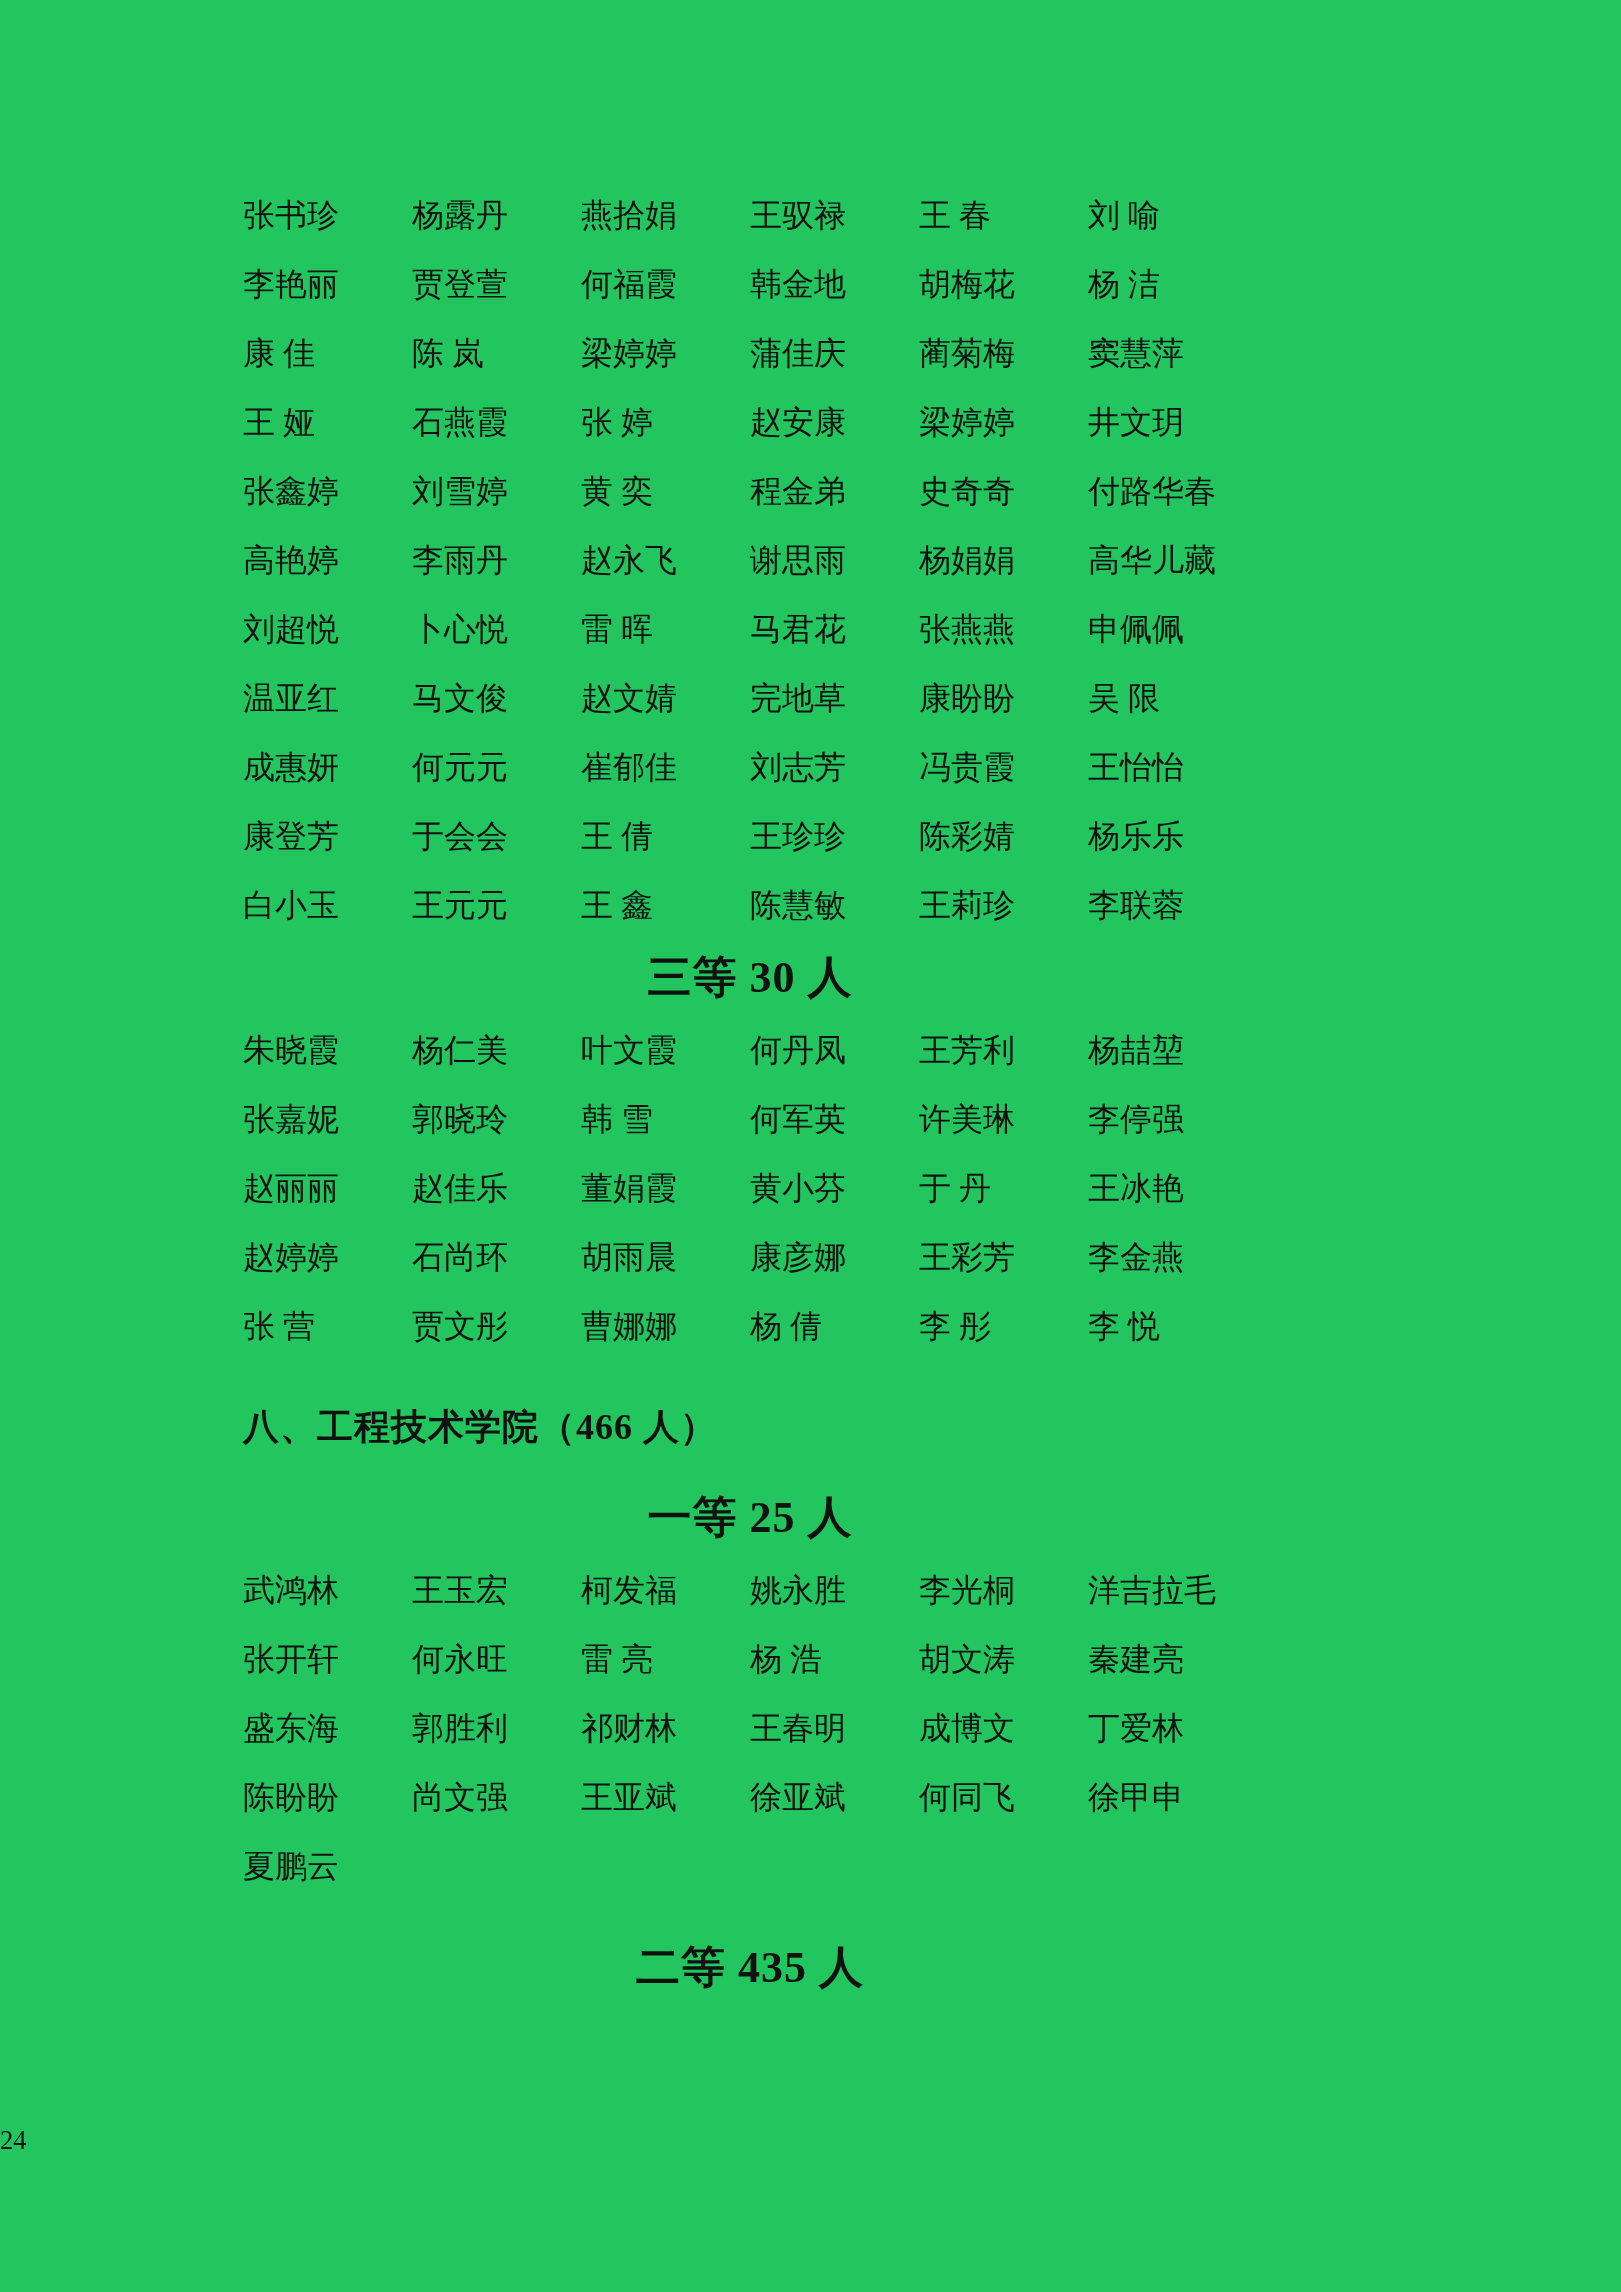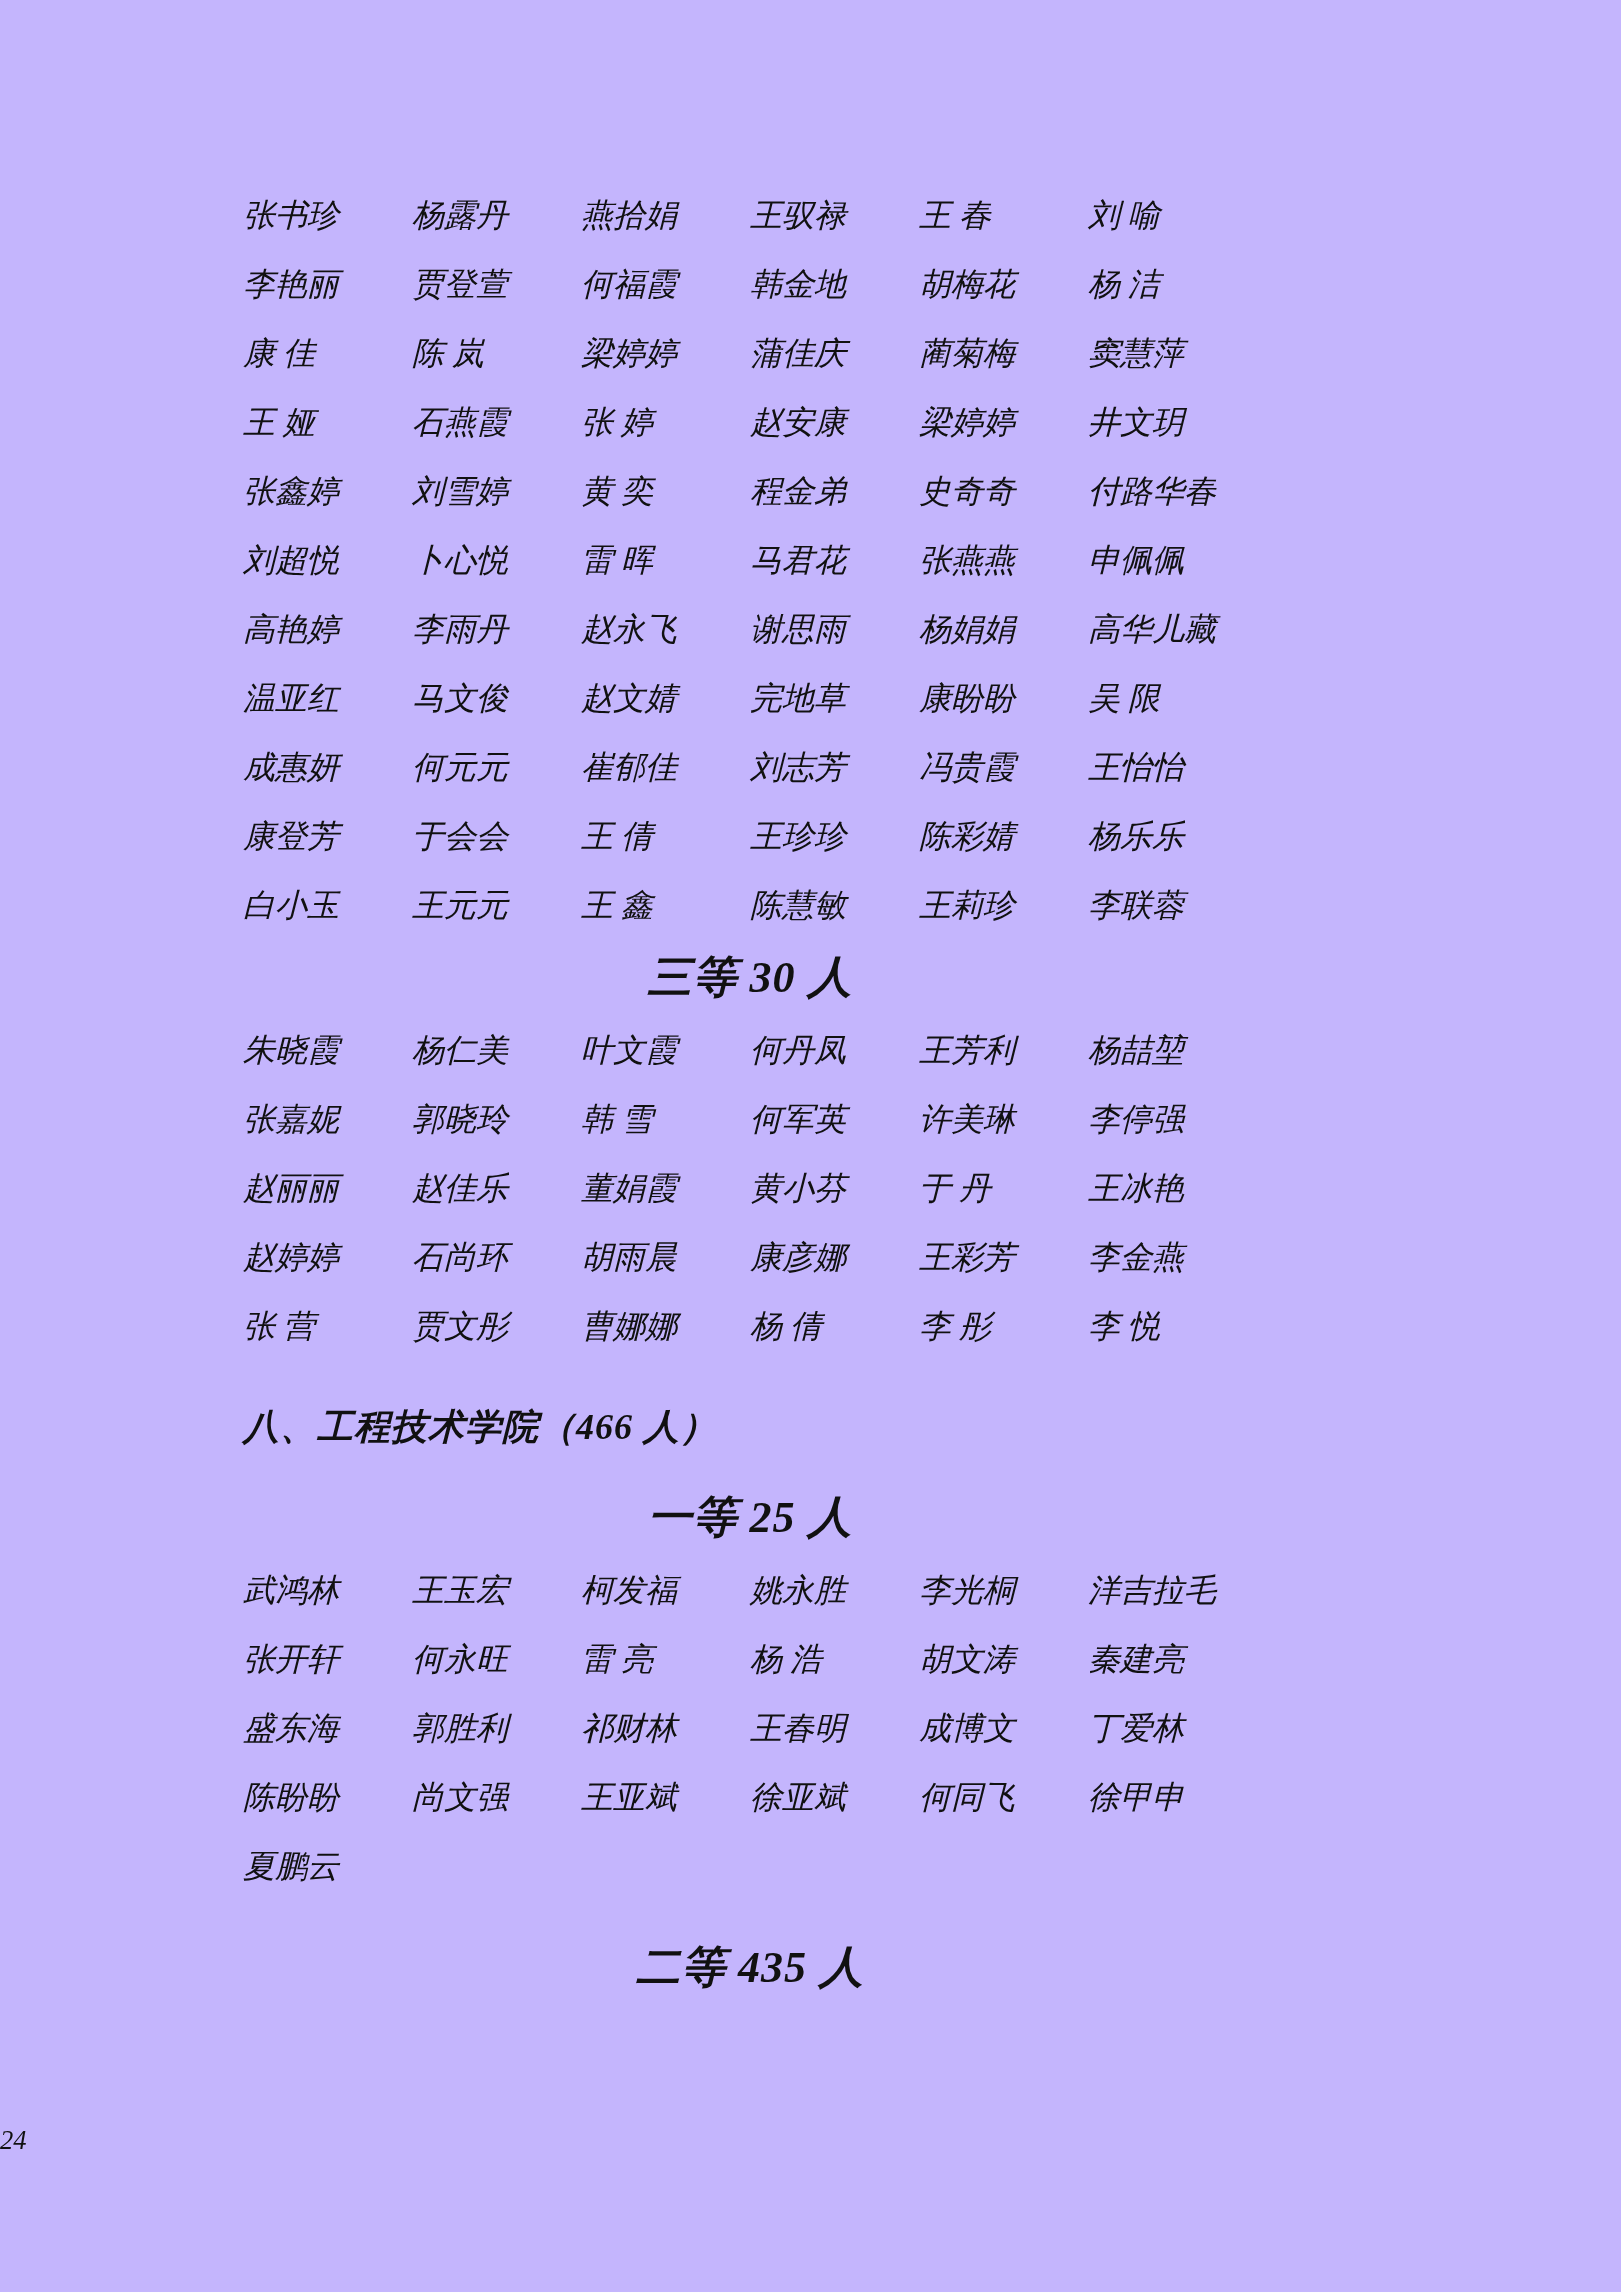--- a/index.html
+++ b/index.html
@@ -4,25 +4,24 @@
 <style>
   html, body {
     margin: 0;
     padding: 0;
     background: #ffffff;
   }
   .page {
     position: relative;
     width: 1621px;
     height: 2293px;
-    background: #c4b5fd;
+    background: #22c55e;
     font-family: "Liberation Serif", "DejaVu Serif", serif;
     color: #111111;
     box-sizing: border-box;
-    font-style: italic;
   }
   .content {
     position: absolute;
     left: 243px;
     top: 181px;
     width: 1049px;
   }
   
   .name-row {
     display: flex;
@@ -107,36 +106,36 @@
       </div>
       <div class="name-row">
         <div class="name-cell">张鑫婷</div>
         <div class="name-cell">刘雪婷</div>
         <div class="name-cell">黄 奕</div>
         <div class="name-cell">程金弟</div>
         <div class="name-cell">史奇奇</div>
         <div class="name-cell">付路华春</div>
       </div>
       <div class="name-row">
+        <div class="name-cell">高艳婷</div>
+        <div class="name-cell">李雨丹</div>
+        <div class="name-cell">赵永飞</div>
+        <div class="name-cell">谢思雨</div>
+        <div class="name-cell">杨娟娟</div>
+        <div class="name-cell">高华儿藏</div>
+      </div>
+      <div class="name-row">
         <div class="name-cell">刘超悦</div>
         <div class="name-cell">卜心悦</div>
         <div class="name-cell">雷 晖</div>
         <div class="name-cell">马君花</div>
         <div class="name-cell">张燕燕</div>
         <div class="name-cell">申佩佩</div>
       </div>
       <div class="name-row">
-        <div class="name-cell">高艳婷</div>
-        <div class="name-cell">李雨丹</div>
-        <div class="name-cell">赵永飞</div>
-        <div class="name-cell">谢思雨</div>
-        <div class="name-cell">杨娟娟</div>
-        <div class="name-cell">高华儿藏</div>
-      </div>
-      <div class="name-row">
         <div class="name-cell">温亚红</div>
         <div class="name-cell">马文俊</div>
         <div class="name-cell">赵文婧</div>
         <div class="name-cell">完地草</div>
         <div class="name-cell">康盼盼</div>
         <div class="name-cell">吴 限</div>
       </div>
       <div class="name-row">
         <div class="name-cell">成惠妍</div>
         <div class="name-cell">何元元</div>

